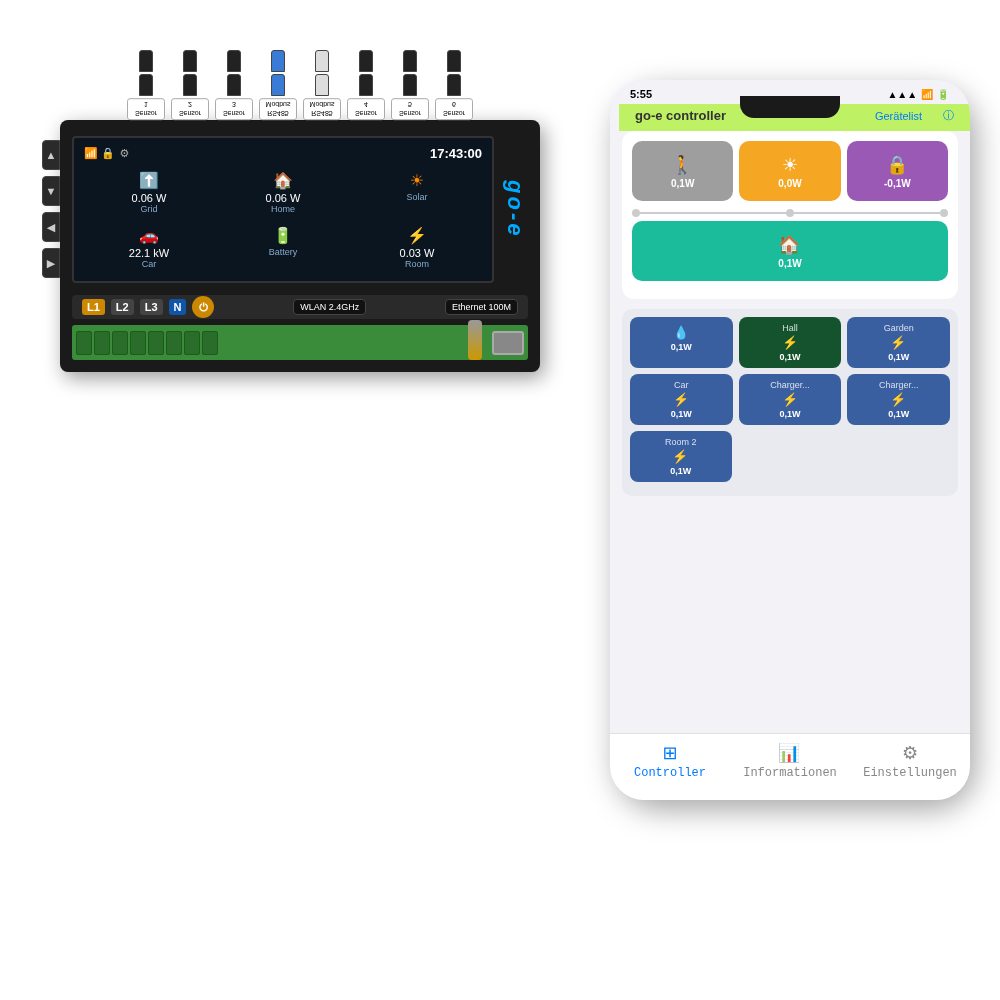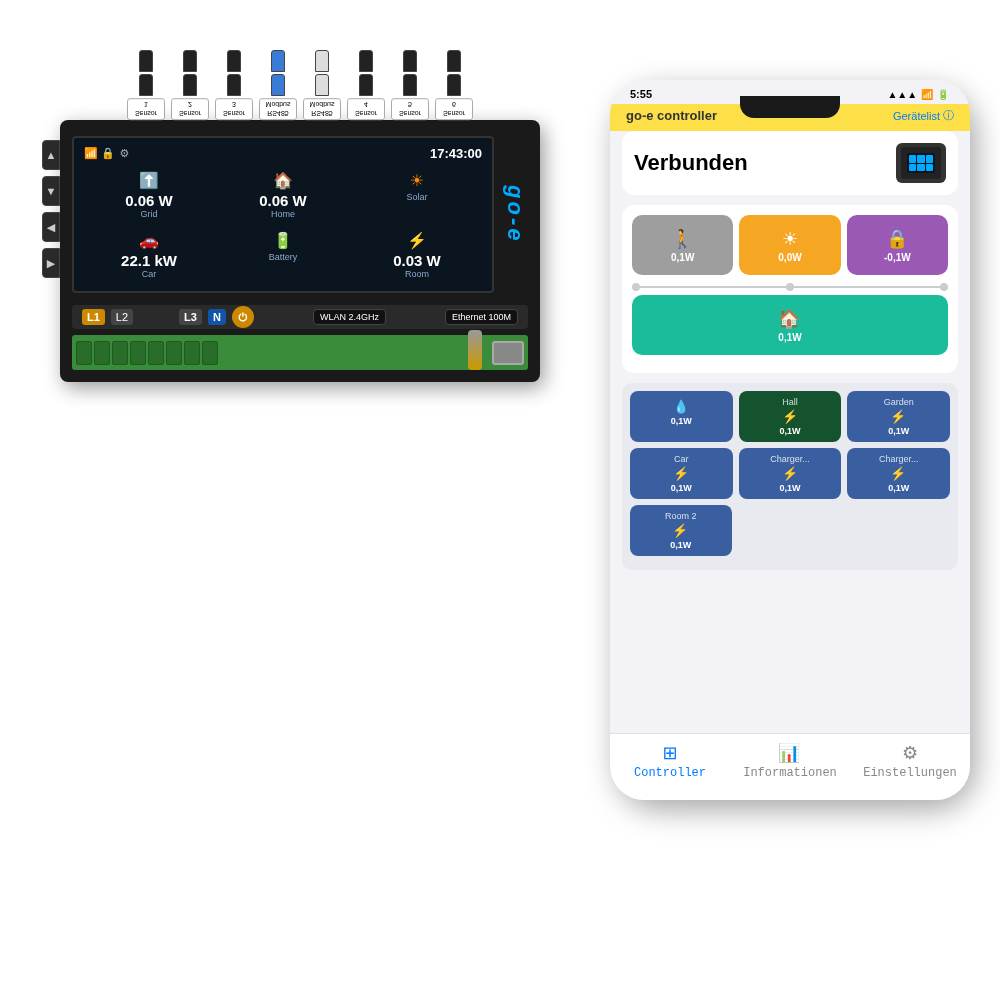--- a/index.html
+++ b/index.html
@@ -127,41 +127,41 @@
     }
     .screen-icon {
       color: #00aaff;
       font-size: 16px;
       margin-bottom: 2px;
     }
     .screen-icon.orange { color: #ff8800; }
     .screen-icon.green { color: #44cc44; }
     .screen-value {
       color: #ffffff;
-      font-size: 15px;
-      font-weight: bold;
+      font-size: 11px;
+      font-weight: normal;
     }
     .screen-label {
       color: #88aacc;
       font-size: 9px;
     }
 
     
     .bottom-bar {
       background: #2a2a2a;
       border-radius: 4px;
       padding: 1px 10px;
       margin-top: 8px;
       display: flex;
       align-items: center;
       gap: 6px;
     }
     .label-l1 { background: #cc8800; color: white; padding: 2px 5px; border-radius: 3px; font-size: 11px; font-weight: bold; }
-    .label-l2 { background: #444; color: white; padding: 2px 5px; border-radius: 3px; font-size: 11px; font-weight: normal; }
-    .label-l3 { background: #444; color: white; padding: 2px 5px; border-radius: 3px; font-size: 11px; font-weight: bold; margin-left: 40px; }
+    .label-l2 { background: #444; color: white; padding: 2px 5px; border-radius: 3px; font-size: 11px; font-weight: bold; }
+    .label-l3 { background: #444; color: white; padding: 2px 5px; border-radius: 3px; font-size: 11px; font-weight: bold; }
     .label-n { background: #1155aa; color: white; padding: 2px 5px; border-radius: 3px; font-size: 11px; font-weight: bold; }
     .label-gnd { background: #cc8800; color: white; padding: 2px 5px; border-radius: 3px; font-size: 11px; font-weight: bold; border-radius: 50%; }
 
     .badge-box {
       background: #111;
       border: 1px solid #444;
       border-radius: 4px;
       padding: 2px 6px;
       font-size: 9px;
       color: white;
@@ -234,37 +234,38 @@
     }
     .status-icons {
       display: flex;
       gap: 4px;
       align-items: center;
       font-size: 10px;
     }
 
     
     .app-header {
-      background: #fde047;
+      background: #bef264;
       padding: 4px 16px 8px;
       display: flex;
       justify-content: space-between;
       align-items: flex-start;
+      margin-left: 9px;
     }
     .app-title {
       font-size: 13px;
       font-weight: 600;
       color: #333;
     }
     .geraete-btn {
       font-size: 11px;
       color: #007aff;
       display: flex;
       align-items: center;
-      gap: 3px;
+      gap: 21px;
     }
 
     
     .app-content {
       background: #f2f2f7;
       padding: 0 12px;
       height: calc(100% - 130px);
       overflow: hidden;
     }
 
@@ -548,35 +549,20 @@
       <div class="app-header">
         <div class="app-title">go-e controller</div>
         <div class="geraete-btn">
           <span>Gerätelist</span>
           <span>ⓘ</span>
         </div>
       </div>
 
       <div class="app-content">
 
-        <div class="verbunden-card">
-          <div class="verbunden-text">Verbunden</div>
-          <div class="device-thumb">
-            <div style="width:40px;height:32px;background:#222;border-radius:3px;display:flex;align-items:center;justify-content:center;">
-              <div style="width:28px;height:20px;background:#0a1520;border-radius:2px;display:grid;grid-template-columns:1fr 1fr 1fr;gap:1px;padding:2px;">
-                <div style="background:#00aaff;border-radius:1px;"></div>
-                <div style="background:#00aaff;border-radius:1px;"></div>
-                <div style="background:#00aaff;border-radius:1px;"></div>
-                <div style="background:#00aaff;border-radius:1px;"></div>
-                <div style="background:#00aaff;border-radius:1px;"></div>
-                <div style="background:#00aaff;border-radius:1px;"></div>
-              </div>
-            </div>
-          </div>
-        </div>
 
         <div class="energy-section">
 
           <div class="top-tiles">
             <div class="tile tile-gray">
               <div class="tile-icon">🚶</div>
               <div class="tile-value">0,1W</div>
             </div>
             <div class="tile tile-orange">
               <div class="tile-icon">☀</div>

